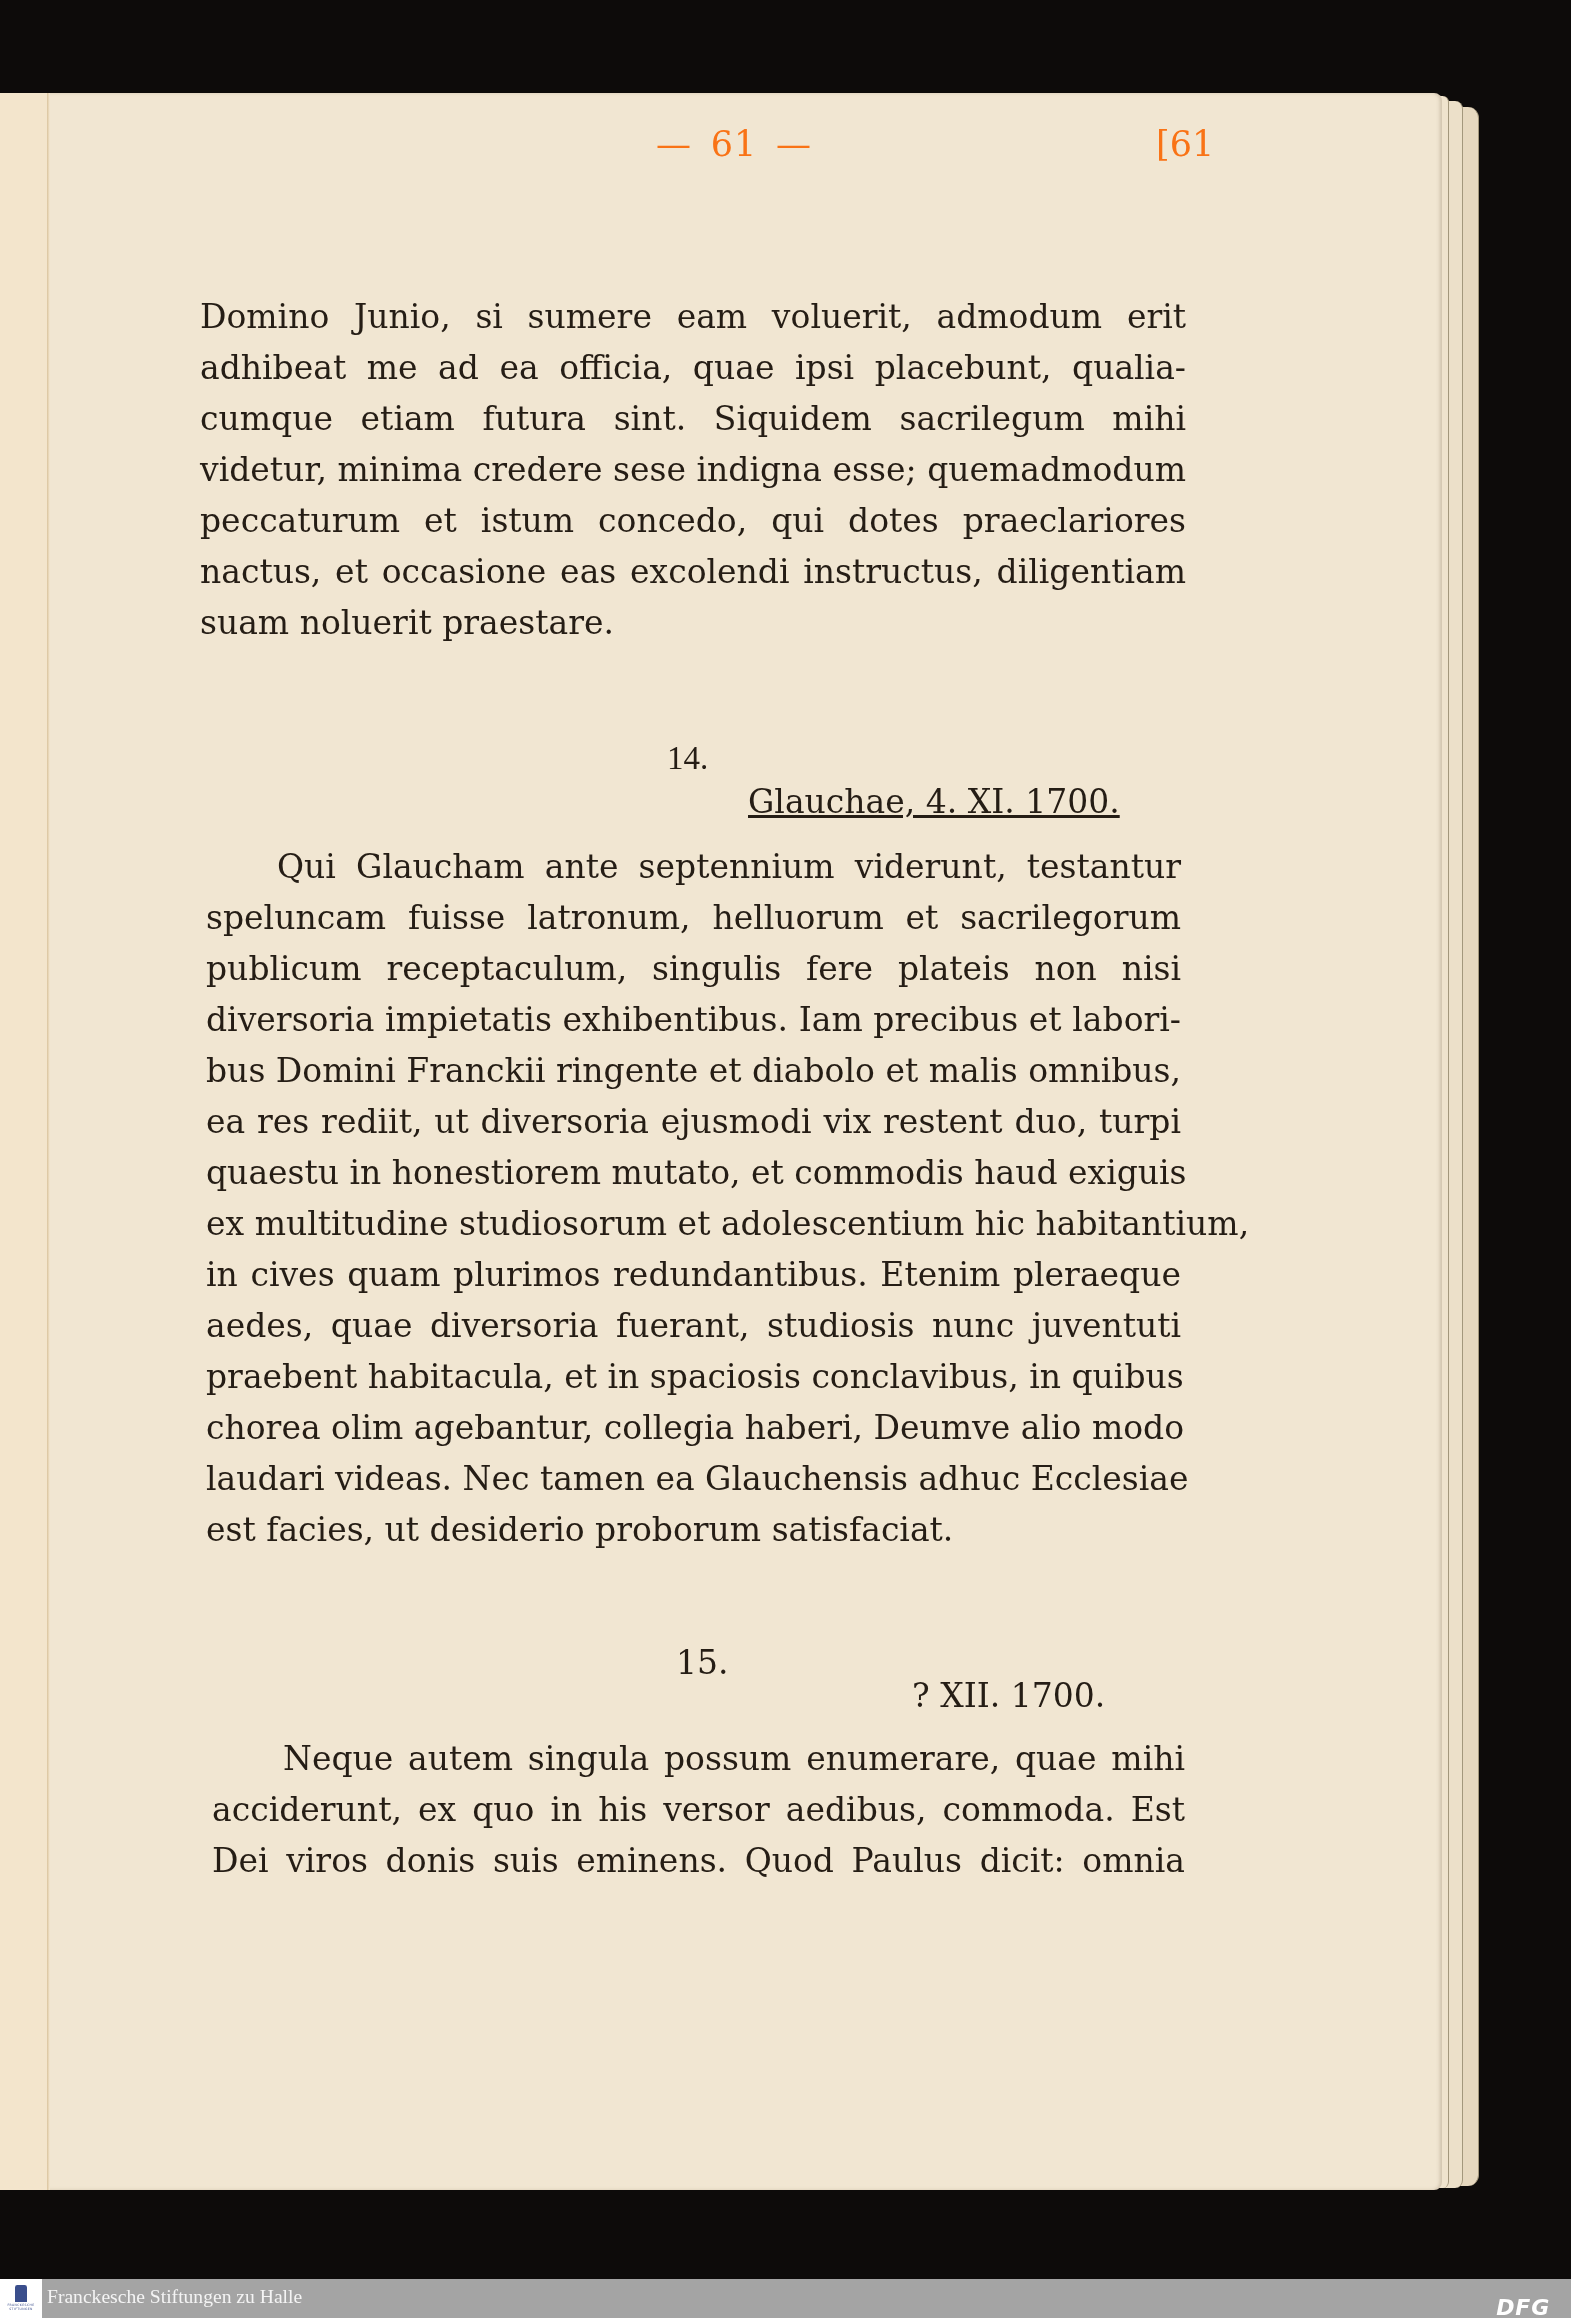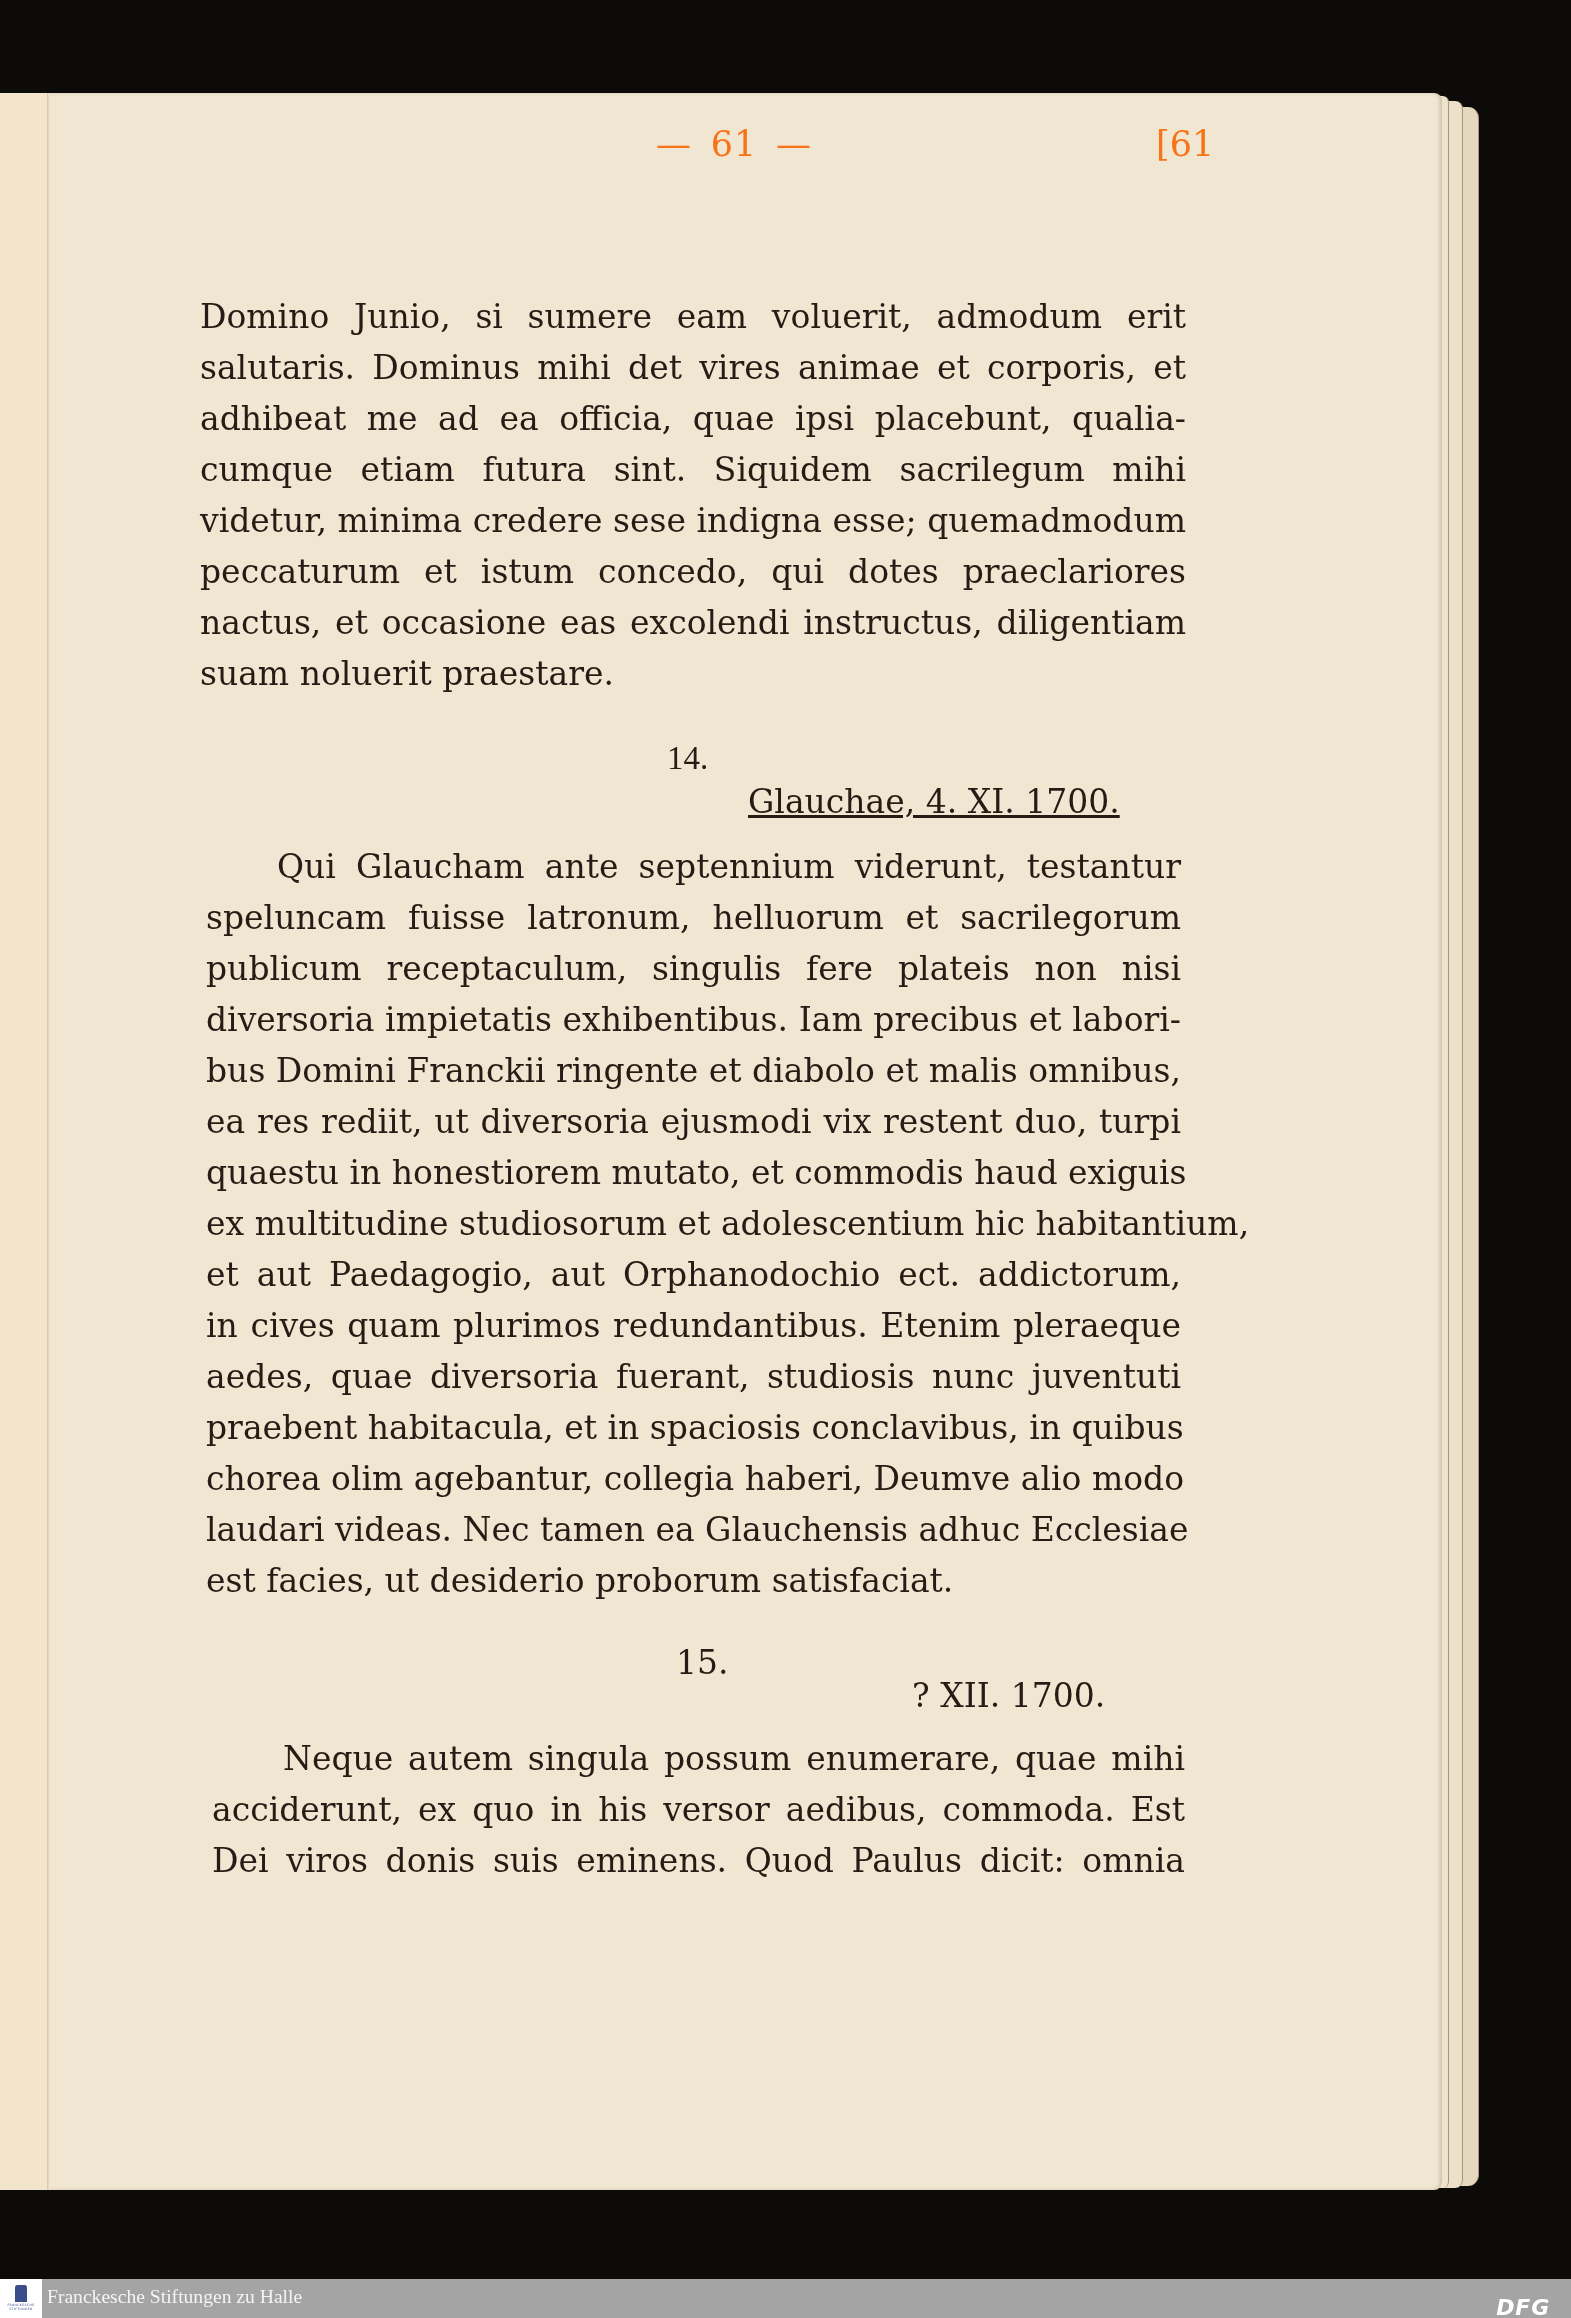--- a/index.html
+++ b/index.html
@@ -101,42 +101,40 @@
 
 <div class="header">
   <span class="page-number">
     <span class="dash">—</span><span>61</span><span class="dash">—</span>
   </span>
   <span class="page-ref">[61</span>
 </div>
 
 <div class="text block-1">
   <span class="line">Domino Junio, si sumere eam voluerit, admodum erit</span>
-  <span class="line">salutaris. Dominus mihi det vires animae et corporis, et</span>
   <span class="line">adhibeat me ad ea officia, quae ipsi placebunt, qualia-</span>
   <span class="line">cumque etiam futura sint. Siquidem sacrilegum mihi</span>
   <span class="line">videtur, minima credere sese indigna esse; quemadmodum</span>
   <span class="line">peccaturum et istum concedo, qui dotes praeclariores</span>
   <span class="line">nactus, et occasione eas excolendi instructus, diligentiam</span>
   <span class="line last">suam noluerit praestare.</span>
 </div>
 
 <div class="letter-number ln-14">14.</div>
 <div class="letter-date ld-14">Glauchae, 4. XI. 1700.</div>
 
 <div class="text block-2">
   <span class="line indent">Qui Glaucham ante septennium viderunt, testantur</span>
   <span class="line">speluncam fuisse latronum, helluorum et sacrilegorum</span>
   <span class="line">publicum receptaculum, singulis fere plateis non nisi</span>
   <span class="line">diversoria impietatis exhibentibus. Iam precibus et labori-</span>
   <span class="line">bus Domini Franckii ringente et diabolo et malis omnibus,</span>
   <span class="line">ea res rediit, ut diversoria ejusmodi vix restent duo, turpi</span>
   <span class="line">quaestu in honestiorem mutato, et commodis haud exiguis</span>
   <span class="line">ex multitudine studiosorum et adolescentium hic habitantium,</span>
-  <span class="line">et aut Paedagogio, aut Orphanodochio ect. addictorum,</span>
   <span class="line">in cives quam plurimos redundantibus. Etenim pleraeque</span>
   <span class="line">aedes, quae diversoria fuerant, studiosis nunc juventuti</span>
   <span class="line">praebent habitacula, et in spaciosis conclavibus, in quibus</span>
   <span class="line">chorea olim agebantur, collegia haberi, Deumve alio modo</span>
   <span class="line">laudari videas. Nec tamen ea Glauchensis adhuc Ecclesiae</span>
   <span class="line last">est facies, ut desiderio proborum satisfaciat.</span>
 </div>
 
 <div class="letter-number ln-15">15.</div>
 <div class="letter-date ld-15">? XII. 1700.</div>

